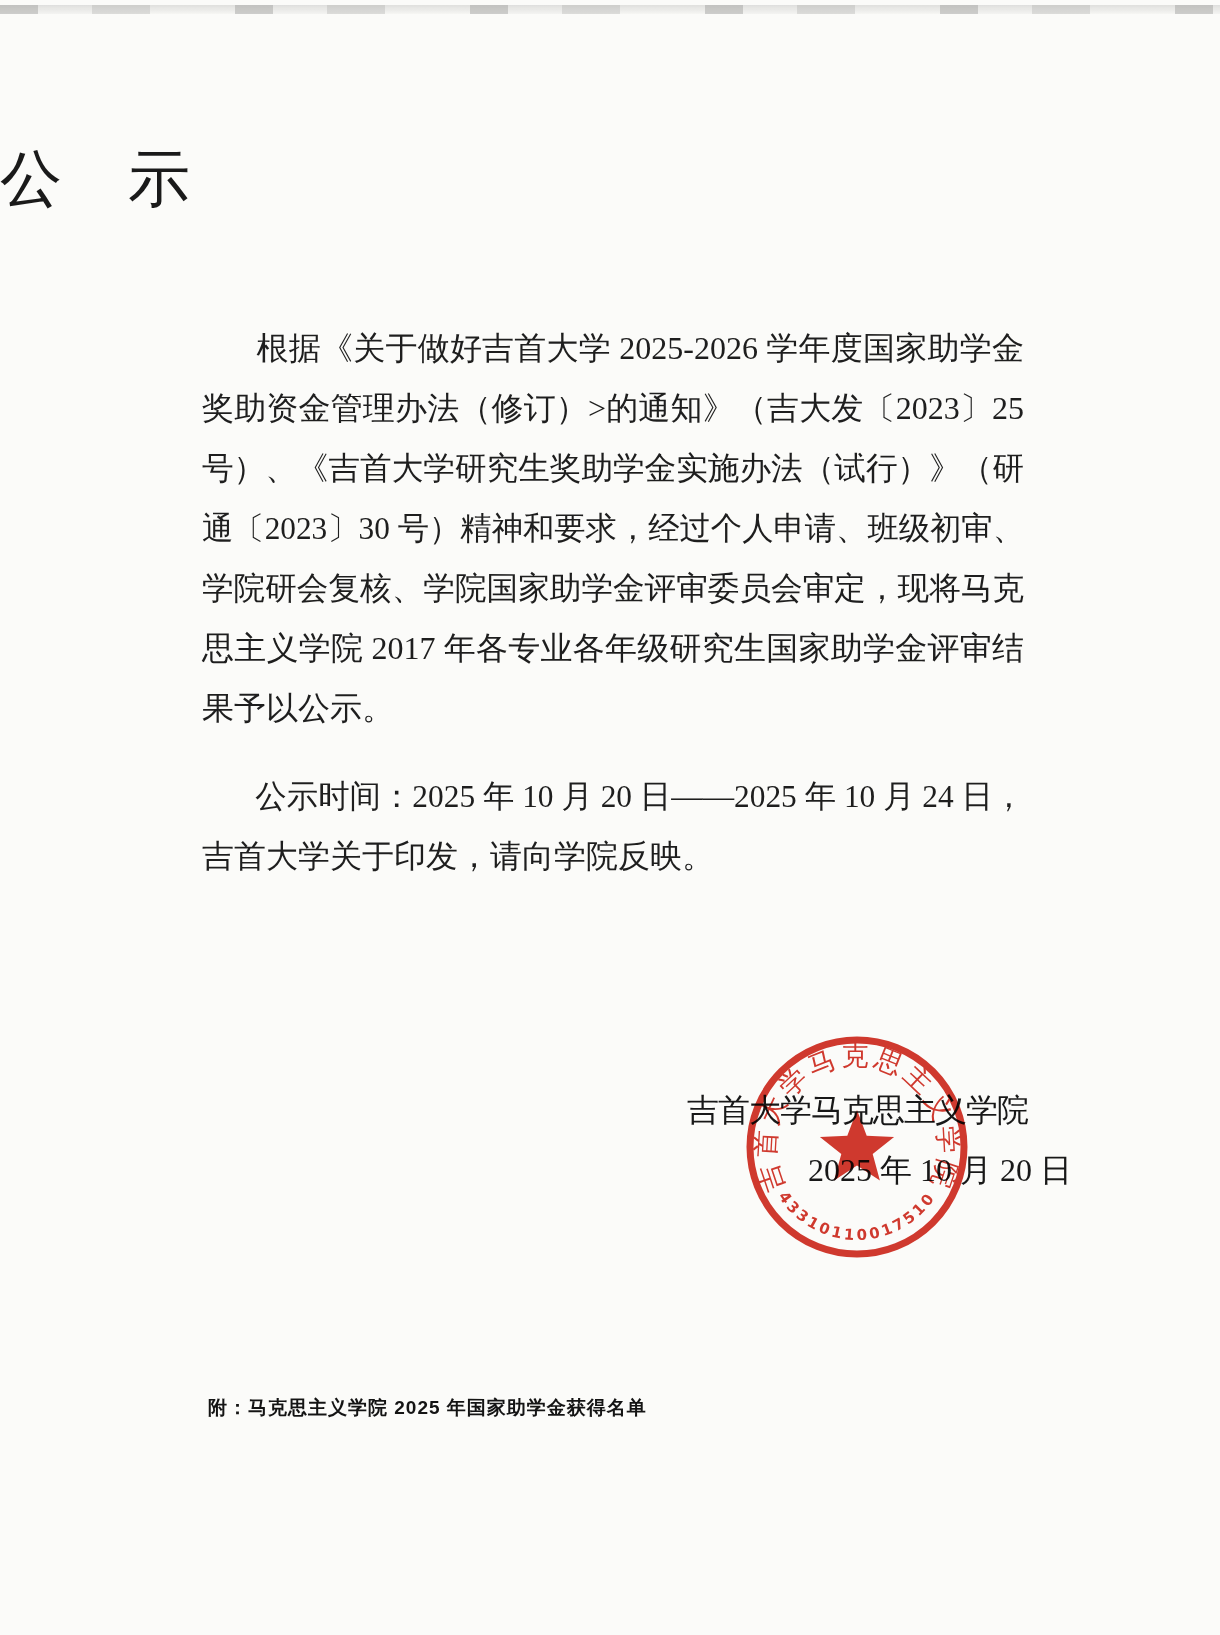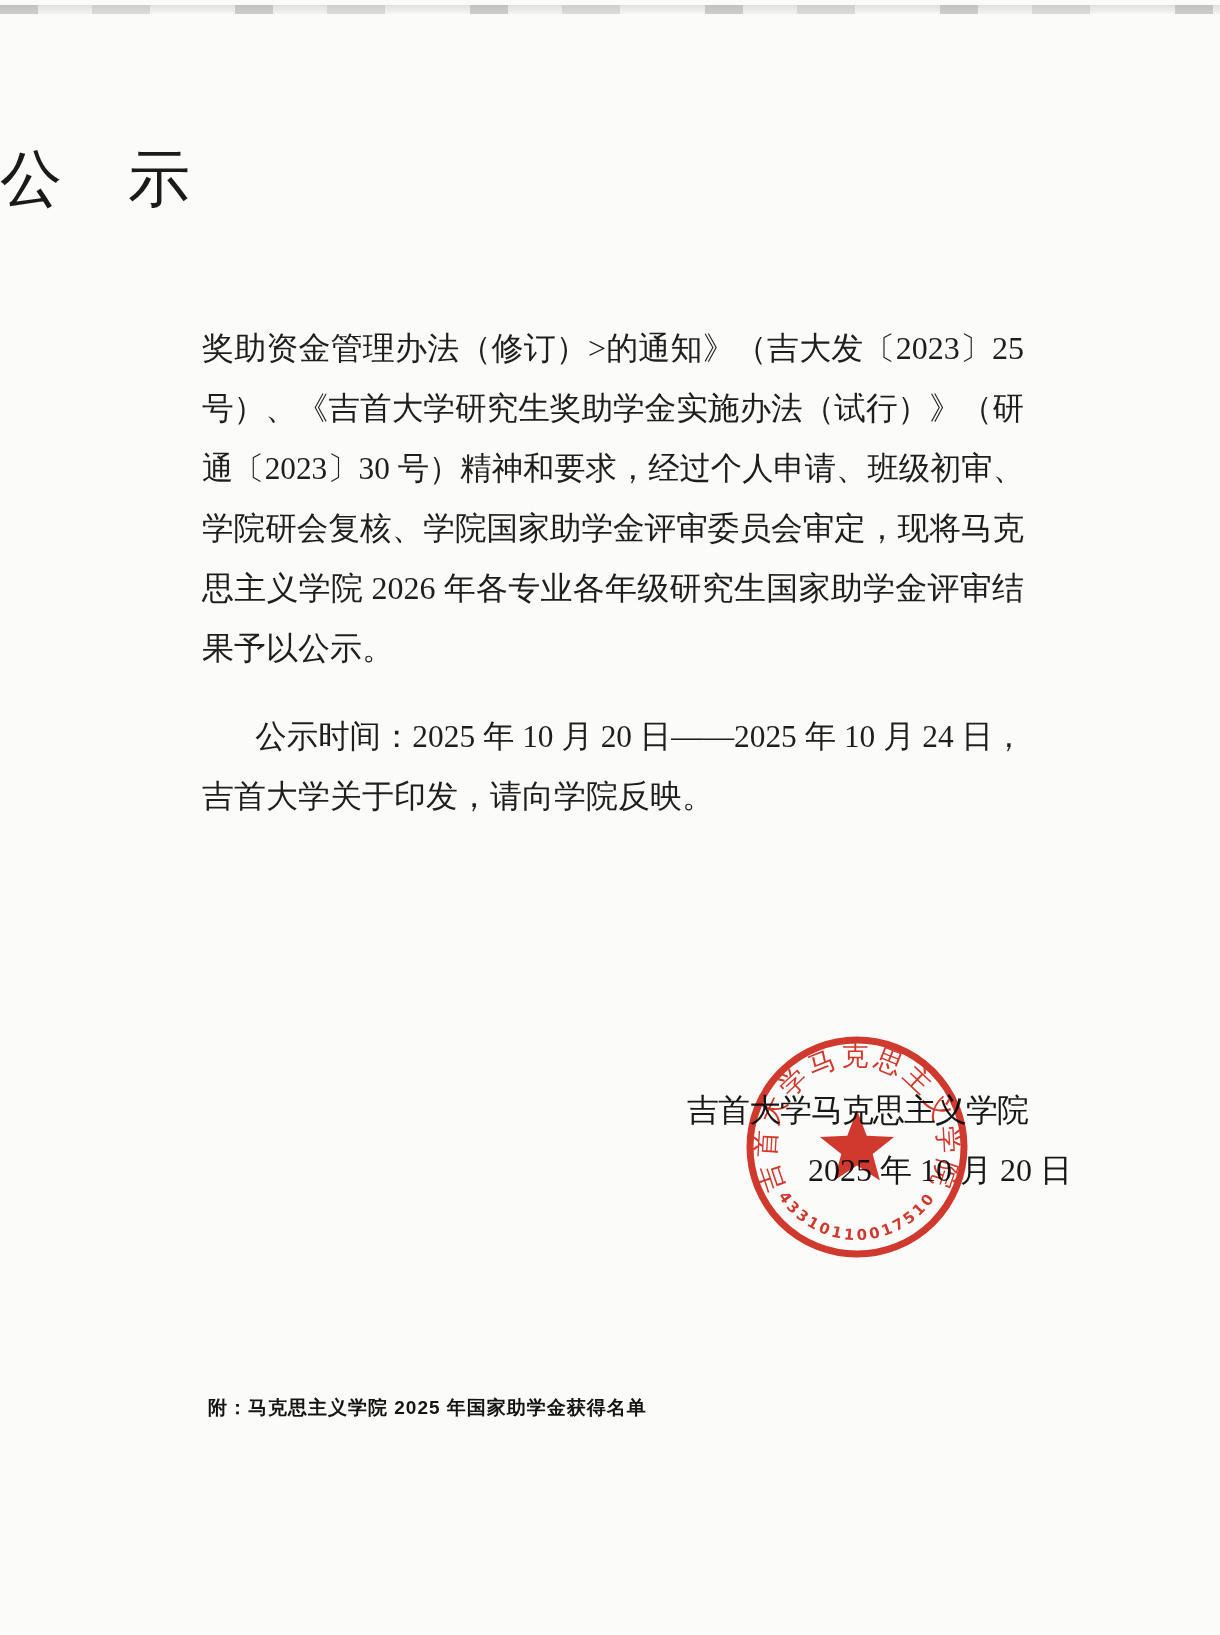--- a/index.html
+++ b/index.html
@@ -53,25 +53,26 @@
 <body>
 
 <div>
 
   <div class="scan-top"></div>
 
   <div class="title">公　示</div>
 
   <div class="body-block">
     <div class="para1">
+        <div class="bline first">根据《关于做好吉首大学 2025-2026 学年度国家助学金</div>
         <div class="bline">奖助资金管理办法（修订）&gt;的通知》（吉大发〔2023〕25</div>
         <div class="bline" style="transform-origin: left center; transform: scaleX(0.987981);">号）、《吉首大学研究生奖助学金实施办法（试行）》（研</div>
         <div class="bline" style="transform-origin: left center; transform: scaleX(0.978571);">通〔2023〕30 号）精神和要求，经过个人申请、班级初审、</div>
         <div class="bline" style="transform-origin: left center; transform: scaleX(0.987981);">学院研会复核、学院国家助学金评审委员会审定，现将马克</div>
-        <div class="bline">思主义学院 2026 年各专业各年级研究生国家助学金评审结</div>
+        <div class="bline">思主义学院 2017 年各专业各年级研究生国家助学金评审结</div>
         <div class="bline last">果予以公示。</div>
       </div>
     <div class="para2">
         <div class="bline first" style="transform-origin: left center; transform: scaleX(0.980907);">公示时间：2025 年 10 月 20 日——2025 年 10 月 24 日，</div>
         <div class="bline last">吉首大学关于印发，请向学院反映。</div>
       </div>
   </div>
 
   <div class="sig-name">吉首大学马克思主义学院</div>
   <div class="sig-date">2025 年 10 月 20 日</div>

